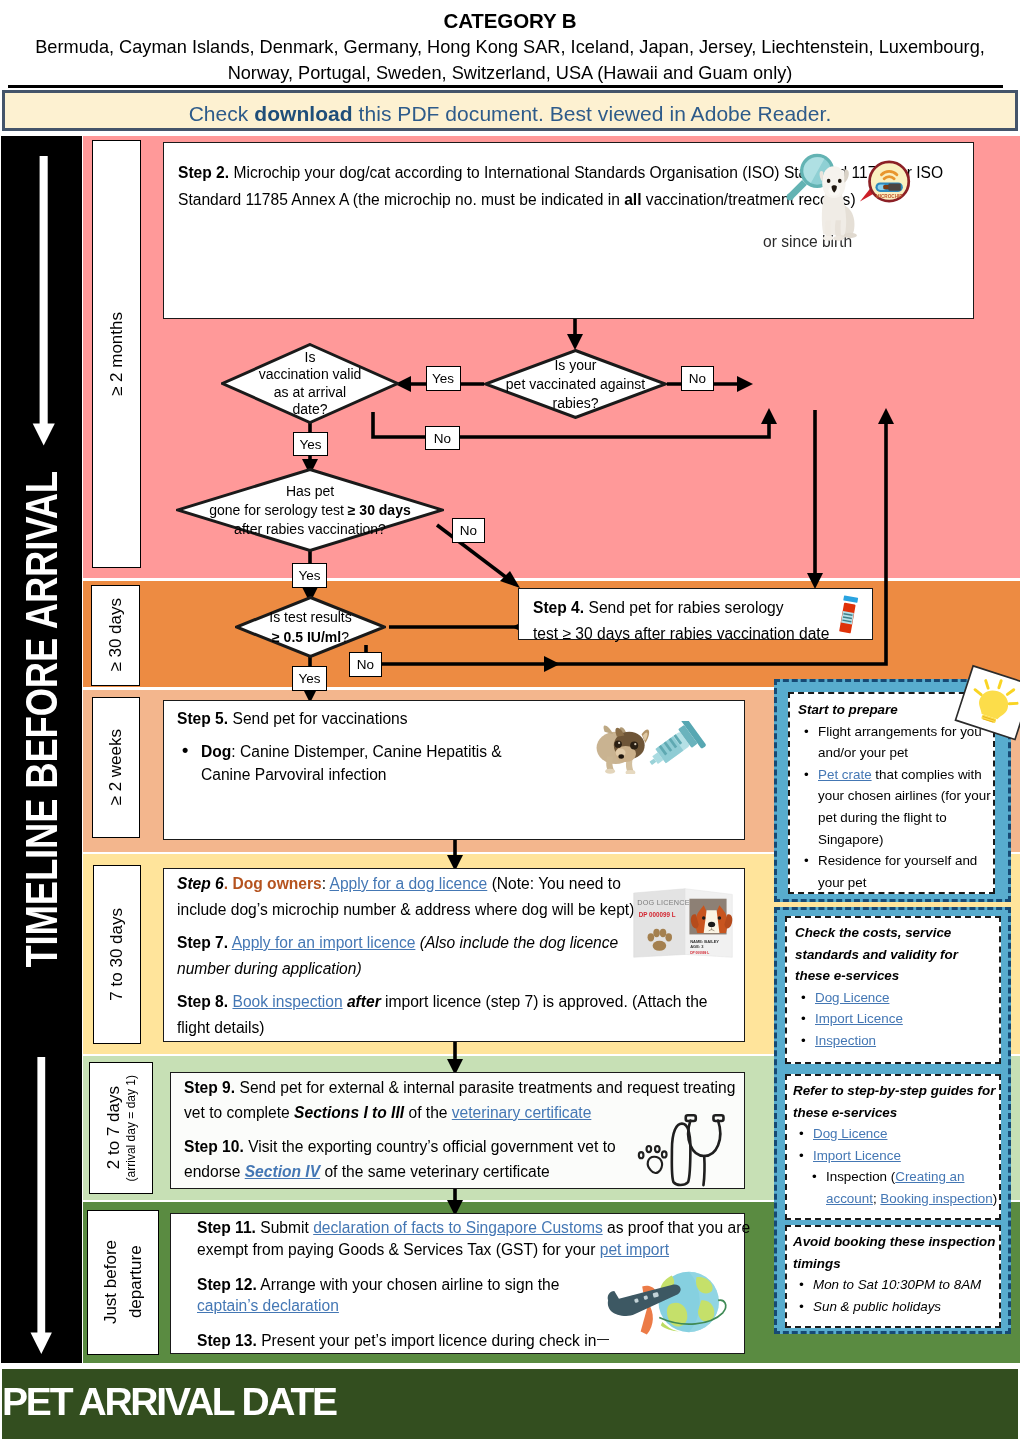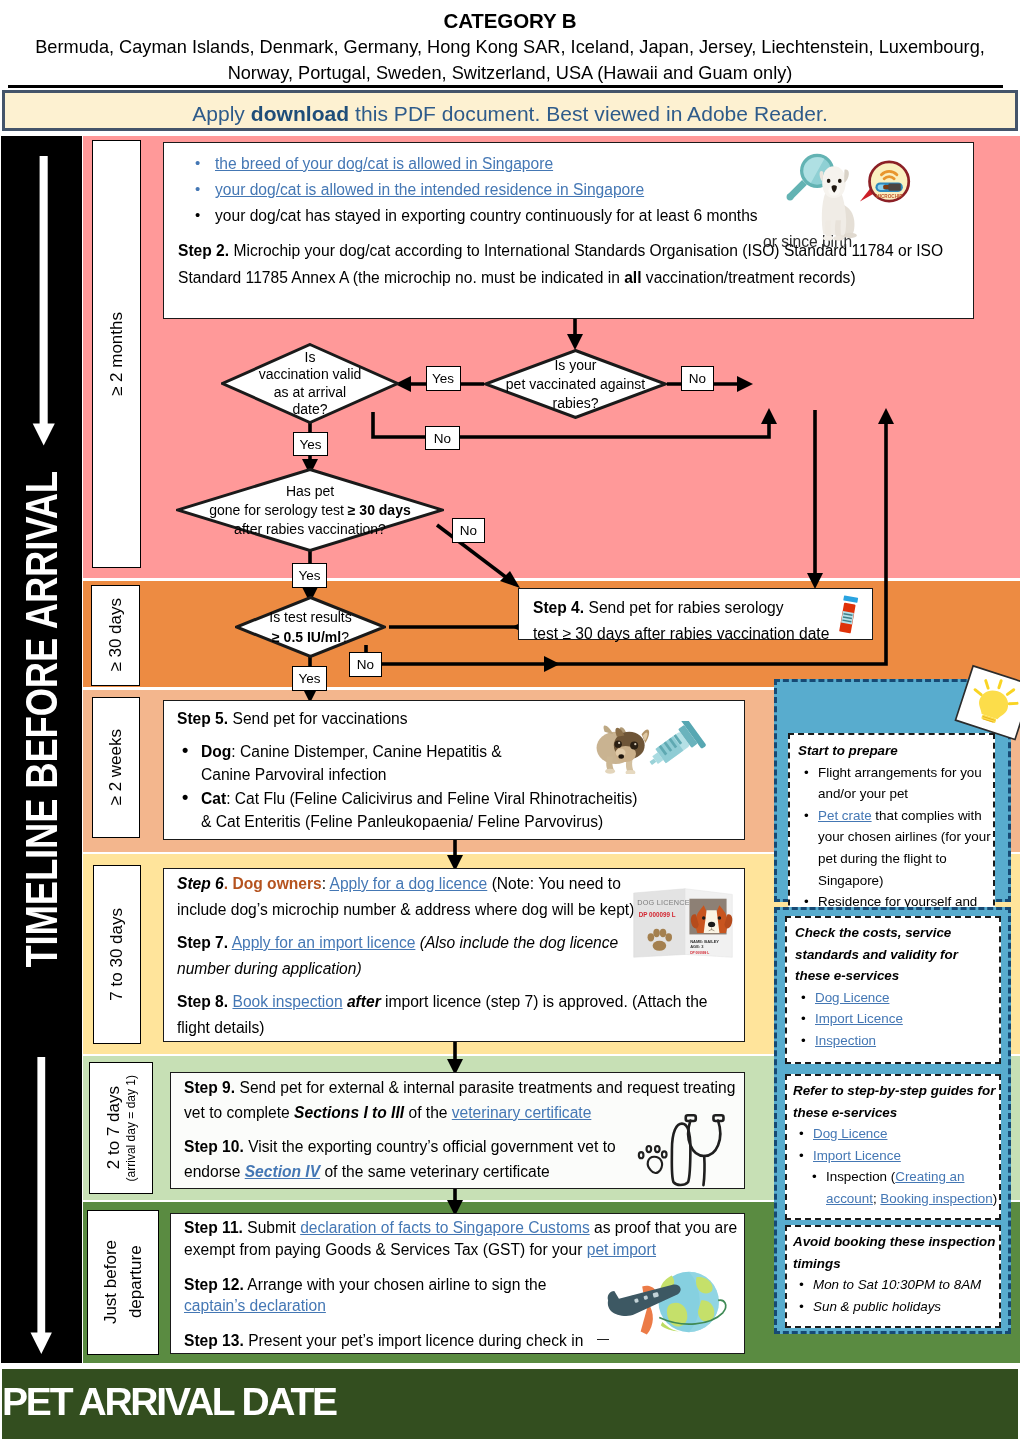--- a/index.html
+++ b/index.html
@@ -71,21 +71,21 @@
 
 <div class="page">
 
   <div id="cat-title">CATEGORY B</div>
   <div id="countries">
     <div>Bermuda, Cayman Islands, Denmark, Germany, Hong Kong SAR, Iceland, Japan, Jersey, Liechtenstein, Luxembourg,</div>
     <div>Norway, Portugal, Sweden, Switzerland, USA (Hawaii and Guam only)</div>
   </div>
   <div id="hr-top"></div>
   <div id="banner">
-    <div id="banner-text"><span>Apply </span><b>download</b><span> this PDF document. Best viewed in Adobe Reader.</span></div>
+    <div id="banner-text"><span>Check </span><b>download</b><span> this PDF document. Best viewed in Adobe Reader.</span></div>
   </div>
 
   <div class="band" style="top:135.7px;height:442.6px;background:#ff9999;"></div>
   <div class="band" style="top:580.9px;height:106.6px;background:#ed8b42;"></div>
   <div class="band" style="top:689.8px;height:162.5px;background:#f3b68d;"></div>
   <div class="band" style="top:854px;height:200px;background:#ffe49b;"></div>
   <div class="band" style="top:1056px;height:144px;background:#c7e0b5;"></div>
   <div class="band" style="top:1202px;height:161px;background:#5a8b41;"></div>
 
   <div class="tl-bar">
@@ -112,25 +112,20 @@
     </div>
   <div class="chip" style="left:88.6px;top:1062px;width:64.6px;height:131.5px;">
     <span>2 to 7 days</span>
     <span class="sub">(arrival day = day 1)</span>
     </div>
   <div class="chip" style="left:86.7px;top:1210px;width:72.7px;height:144.5px;">
     <span style="line-height:25px;">Just before<br>departure</span>
     </div>
 
   <div class="box" style="left:163px;top:142px;width:811px;height:177px;padding:8px 14px;">
-    <ul class="s1ul">
-      <li class="blue"><a class="lk" href="#">the breed of your dog/cat is allowed in Singapore</a></li>
-      <li class="blue"><a class="lk" href="#">your dog/cat is allowed in the intended residence in Singapore</a></li>
-      <li><span>your dog/cat has stayed in exporting country continuously for at least 6 months</span></li>
-    </ul>
     <p class="st" style="margin-top:8px;line-height:27.3px;"><b>Step 2.</b> <span>Microchip your dog/cat according to International Standards Organisation (ISO) Standard 11784 or ISO Standard 11785 Annex A (the microchip no. must be indicated in </span><b>all</b><span> vaccination/treatment records)</span></p>
   </div>
   <div style="position:absolute;left:763px;top:233px;font-size:15.6px;color:#2b2b2b;">or since birth</div>
 
   <svg viewBox="0 0 60 60" style="position:absolute;left:777px;top:152px;width:58px;height:58px;">
     <g>
       <path d="M11 44 L26 29 L31 34 L16 49 Z" fill="#63b3b3"></path>
       <circle cx="41.5" cy="19.5" r="16" fill="#8fd0d4" stroke="#63b3b3" stroke-width="3.4"></circle>
       <path d="M41.5 5.5 A14 14 0 0 0 35 32 L49 7 A14 14 0 0 0 41.5 5.5 Z" fill="#b9e5e8" opacity=".75"></path>
       <circle cx="13.5" cy="46.5" r="3.6" fill="#63b3b3"></circle>
@@ -294,21 +289,21 @@
             <path d="M13 35 L27 35"></path>
             <path d="M13 40 L27 40"></path>
         </g>
       </g>
     </svg>
   </div>
 
   <div style="position:absolute;left:774px;top:679px;width:237px;height:223px;
               background:#58acce;border:3px dashed #164a75;box-sizing:border-box;">
     <div style="position:absolute;left:11px;top:10px;width:207px;height:202px;background:#fff;
-                border:2px dashed #1a1a1a;box-sizing:border-box;padding:5px 4px 0 8px;margin-top:41px;">
+                border:2px dashed #1a1a1a;box-sizing:border-box;padding:5px 4px 0 8px;">
       <div class="tiph">Start to prepare</div>
       <ul class="tipul">
         <li><span>Flight arrangements for you</span><br><span>and/or your pet</span></li>
         <li><a class="lk" href="#">Pet crate</a><span> that complies with</span><br><span>your chosen airlines (for your</span><br><span>pet during the flight to</span><br><span>Singapore)</span></li>
         <li><span>Residence for yourself and</span><br><span>your pet</span></li>
       </ul>
     </div>
     <svg viewBox="0 0 100 90" style="position:absolute;left:176px;top:-13px;width:92px;height:83px;overflow:visible;">
       <g transform="rotate(18 45 45)">
         <polygon points="8,6 76,6 76,68 8,68" fill="#fff" stroke="#2b2b2b" stroke-width="1.8"></polygon>
@@ -366,21 +361,20 @@
         <li><span>Mon to Sat 10:30PM to 8AM</span></li>
         <li><span>Sun &amp; public holidays</span></li>
       </ul>
     </div>
   </div>
 
   <div class="box" style="left:163px;top:700px;width:582px;height:140px;padding:5px 13px;">
     <p class="st"><b>Step 5.</b> <span>Send pet for vaccinations</span></p>
     <ul class="s5ul">
       <li><b>Dog</b><span>: Canine Distemper, Canine Hepatitis &amp;</span><br><span>Canine Parvoviral infection</span></li>
-      <li><b>Cat</b><span>: Cat Flu (Feline Calicivirus and Feline Viral Rhinotracheitis)</span><br><span>&amp; Cat Enteritis (Feline Panleukopaenia/ Feline Parvovirus)</span></li>
     </ul>
     <svg viewBox="0 0 120 90" style="position:absolute;left:427px;top:17px;width:74px;height:56px;">
       <g>
 
         <ellipse cx="40" cy="48" rx="31" ry="26" fill="#c9b391"></ellipse>
         <path d="M22 22 C16 6 28 10 36 26 Z" fill="#bda883"></path>
         <path d="M46 24 C44 8 56 14 58 28 Z" fill="#b09a76"></path>
 
         <path d="M26 62 C24 72 24 80 28 86 L38 86 C34 78 34 70 36 62 Z" fill="#cbb693"></path>
         <path d="M58 64 C56 74 56 82 60 88 L70 88 C66 80 66 72 68 64 Z" fill="#d3c0a0"></path>
@@ -416,21 +410,21 @@
           <rect x="28" y="22" width="4" height="16"></rect>
             <rect x="37" y="22" width="4" height="16"></rect>
           <rect x="46" y="22" width="4" height="16"></rect>
             <rect x="55" y="22" width="4" height="16"></rect>
         </g>
       </g>
     </svg>
   </div>
 
   <div class="box" id="s68" style="left:163px;top:868px;width:582px;height:174px;padding:2px 13px;">
-    <style>#s68 p+p{margin-top:8px;}#s910 p{line-height:25px;}#s910 p+p{margin-top:9px;}#s1113 p{line-height:21.5px;}#s1113 p+p{margin-top:13.5px;}</style>
+    <style>#s68 p+p{margin-top:8px;}#s910 p{line-height:25px;}#s910 p+p{margin-top:9px;}#s1113 p{line-height:21.5px;margin-left:13px;}#s1113 p+p{margin-top:13.5px;}</style>
     <p class="st nw"><b><i>Step 6</i></b><b style="color:#b5531f;">. Dog owners</b><span>: </span><a class="lk" href="#">Apply for a dog licence</a><span> </span><span>(Note: You need to</span><br><span>include dog’s microchip number &amp; address where dog will be kept)</span></p>
     <p class="st nw"><b>Step 7.</b> <a class="lk" href="#">Apply for an import licence</a> <i>(Also include the dog licence</i><br><i>number during application)</i></p>
     <p class="st nw"><b>Step 8.</b> <a class="lk" href="#">Book inspection</a> <b><i>after</i></b><span> import licence (step 7) is approved. (Attach the</span><br><span>flight details)</span></p>
     <svg viewBox="0 0 150 105" style="position:absolute;left:465px;top:14px;width:108px;height:75px;">
       <g>
         <polygon points="6,14 78,8 78,100 6,104" fill="#e3e3e3" stroke="#dadada" stroke-width="0.7"></polygon>
         <polygon points="78,8 144,16 144,104 78,100" fill="#f1f1f1" stroke="#e2e2e2" stroke-width="0.7"></polygon>
         <text x="11" y="31" font-family="Liberation Sans, sans-serif" font-size="10.2" fill="#7d7d7d" letter-spacing="0.3">DOG LICENCE</text>
         <text x="13" y="48" font-family="Liberation Sans, sans-serif" font-size="8.8" font-weight="bold" fill="#d3242f">DP 000099 L</text>
         <g fill="#a4804f">

